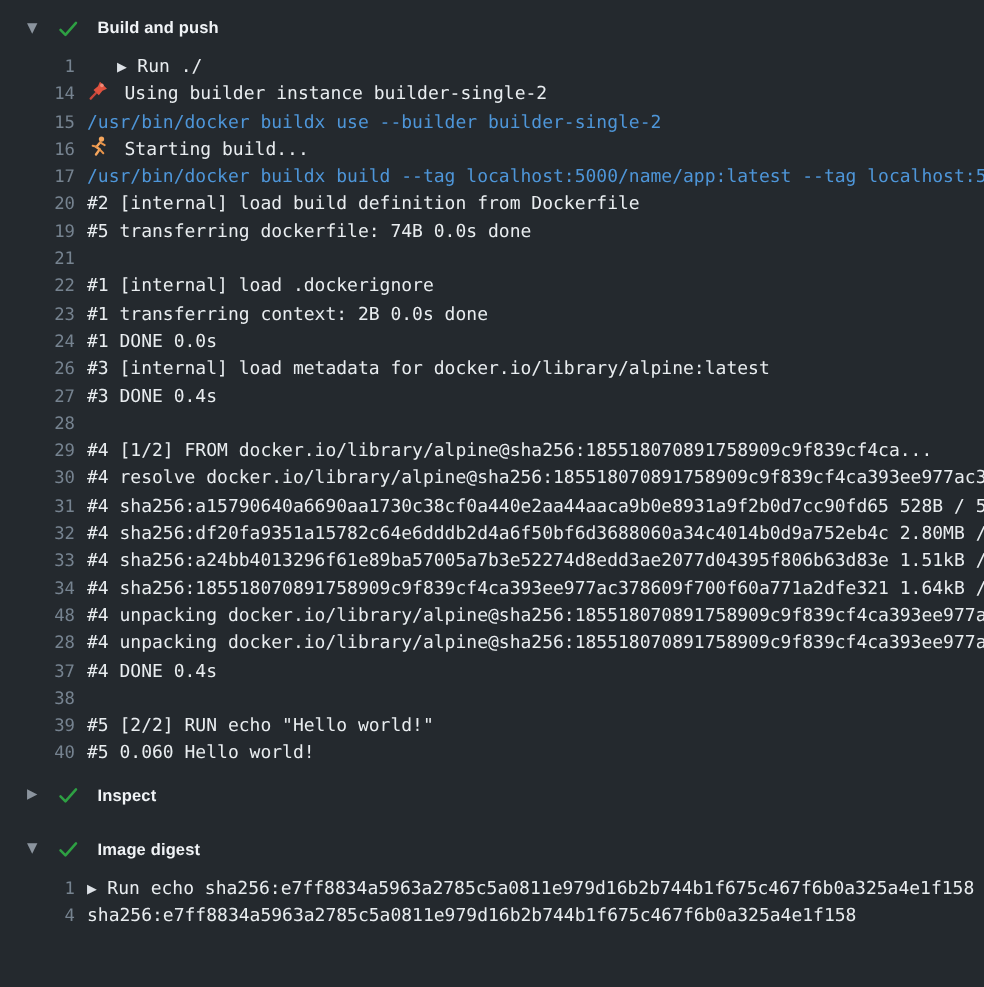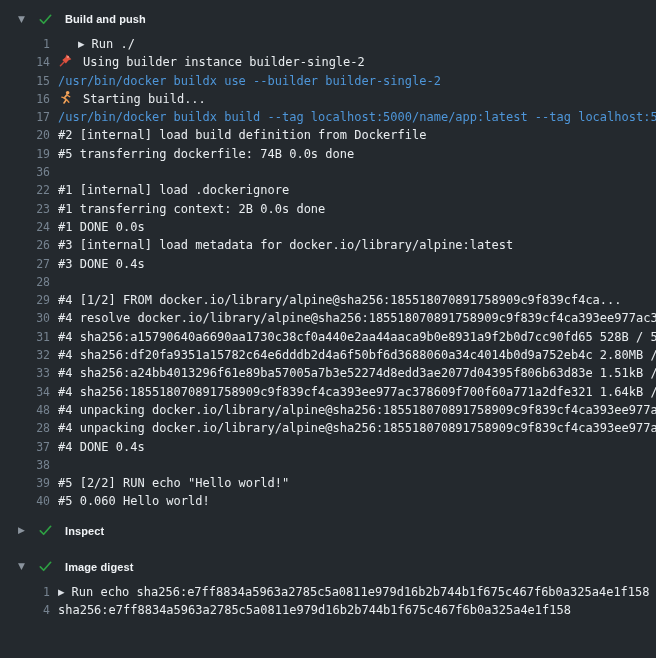--- a/index.html
+++ b/index.html
@@ -85,21 +85,21 @@
         </div>
         <div class="row">
           <span class="num">20</span>
           <span class="content"><span>#2 [internal] load build definition from Dockerfile</span></span>
         </div>
         <div class="row">
           <span class="num">19</span>
           <span class="content"><span>#5 transferring dockerfile: 74B 0.0s done</span></span>
         </div>
         <div class="row">
-          <span class="num">36</span>
+          <span class="num">21</span>
           <span class="content"><span></span></span>
         </div>
         <div class="row">
           <span class="num">22</span>
           <span class="content"><span>#1 [internal] load .dockerignore</span></span>
         </div>
         <div class="row">
           <span class="num">23</span>
           <span class="content"><span>#1 transferring context: 2B 0.0s done</span></span>
         </div>

